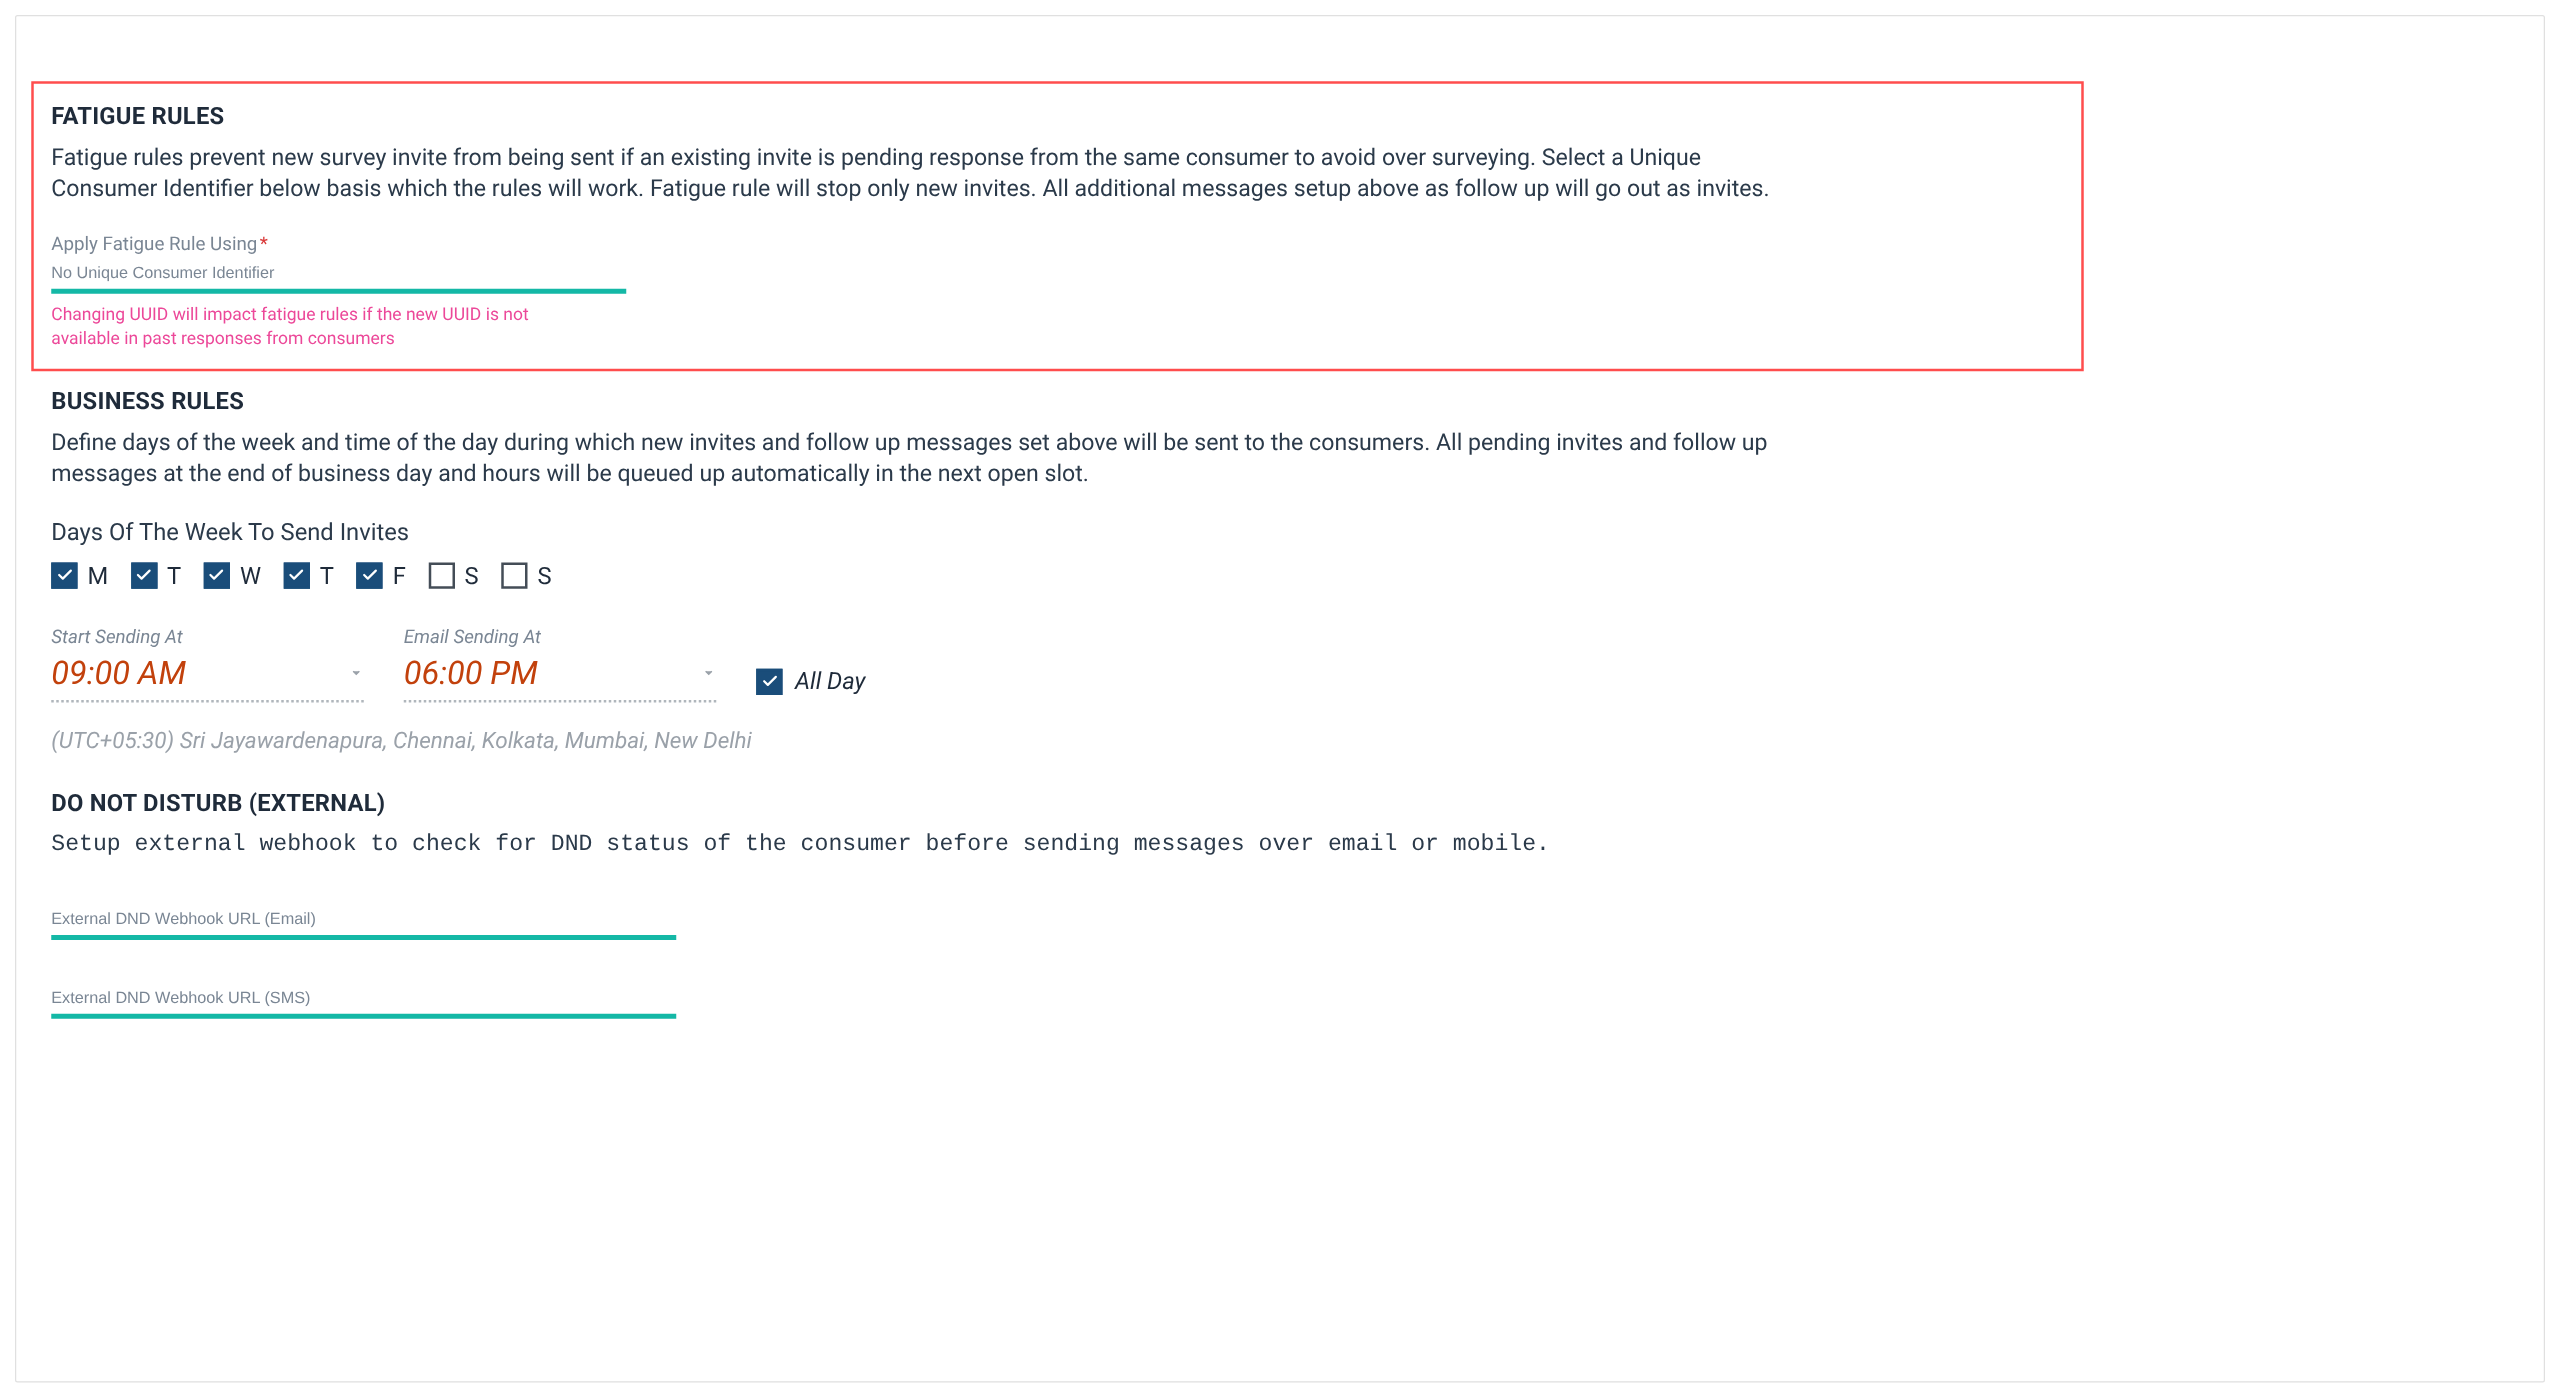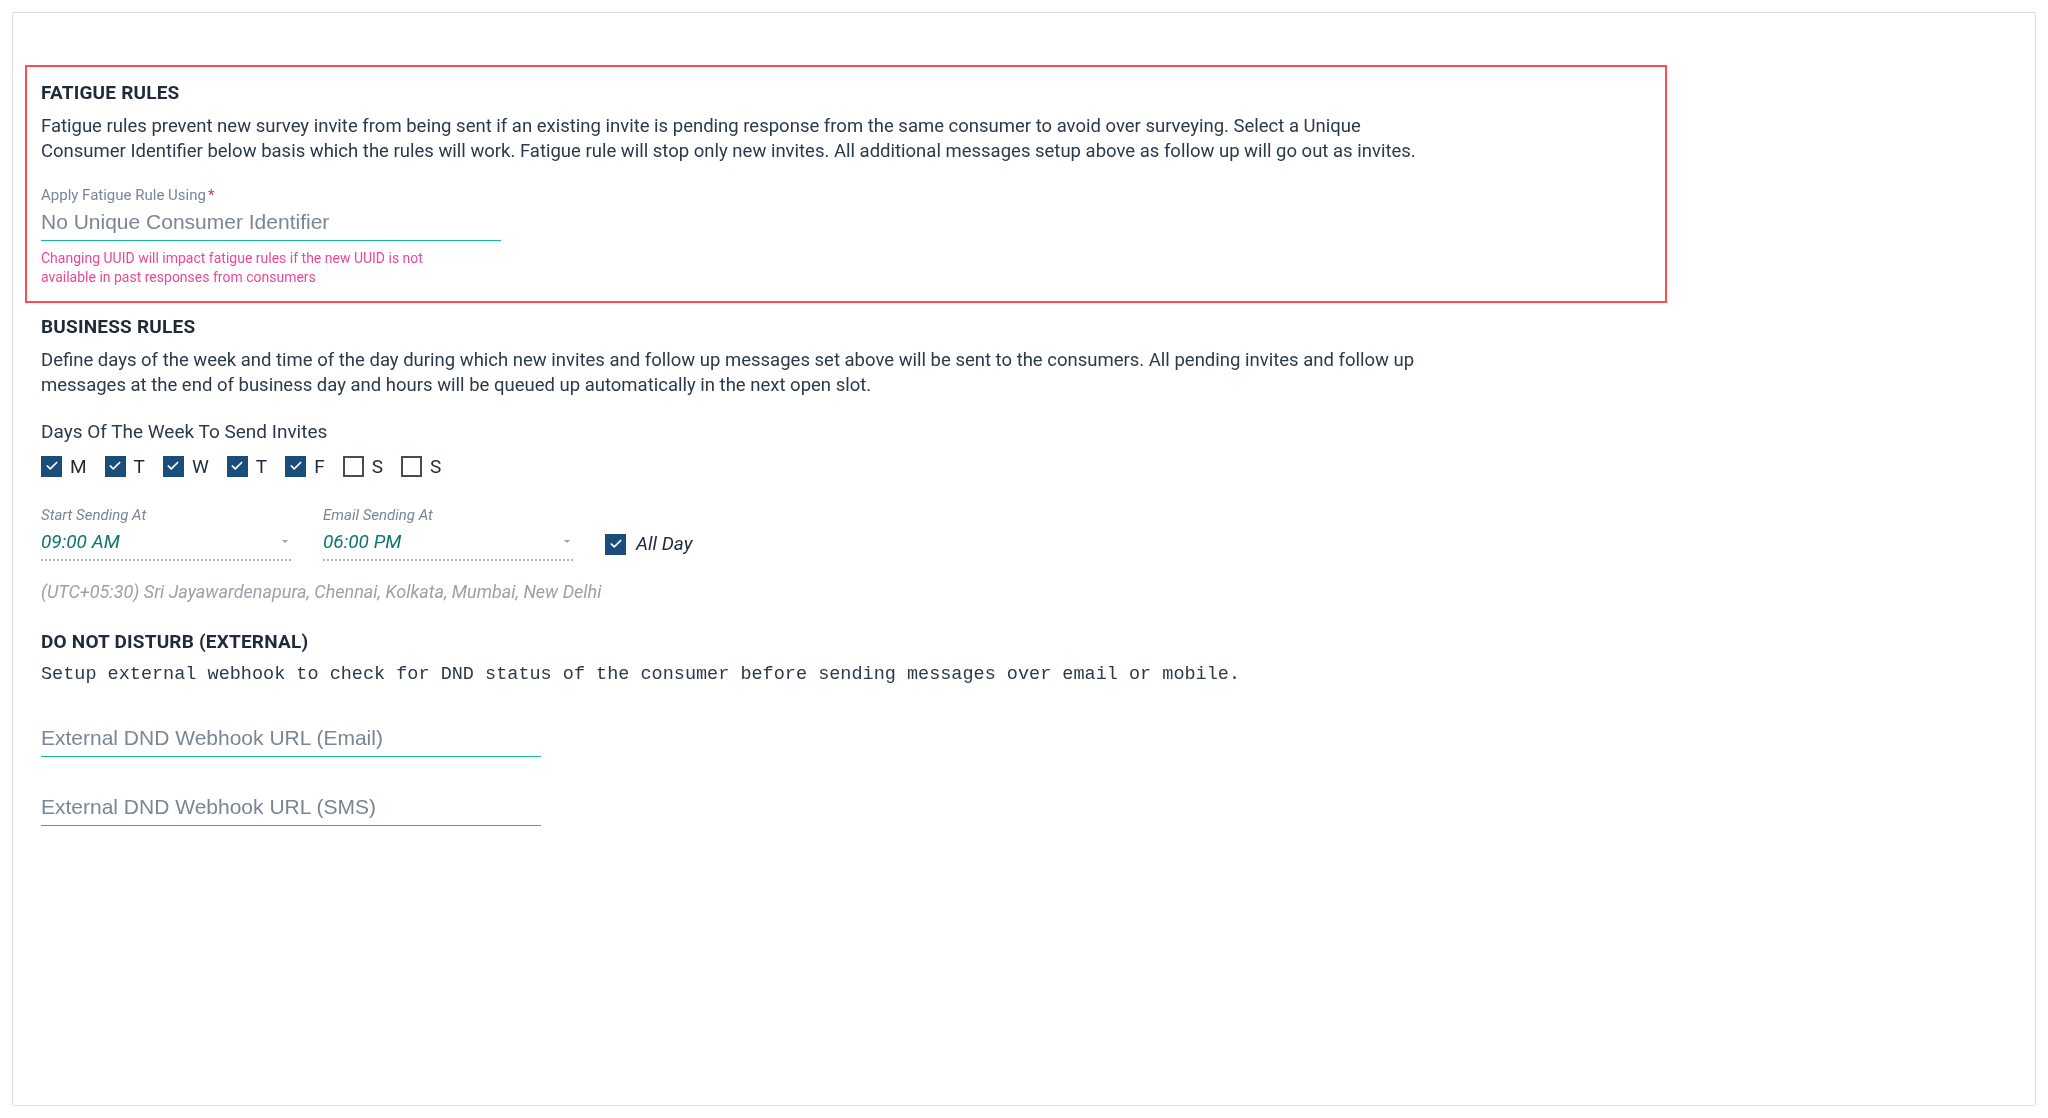--- a/index.html
+++ b/index.html
@@ -50,22 +50,22 @@
       color: #7a8694;
       margin-bottom: 2px;
       display: block;
     }
     .required {
       color: #d93939;
       margin-left: 2px;
     }
     .text-input {
       border: none;
-      border-bottom: 1px solid #14b8a6;
-      font-size: 21px;
+      border-bottom: 4px solid #14b8a6;
+      font-size: 13px;
       color: #404040;
       padding: 4px 0 6px 0;
       width: 460px;
       outline: none;
       background: transparent;
     }
     .text-input::placeholder {
       color: #7a8694;
     }
     .helper-text {
@@ -139,22 +139,22 @@
     }
     .time-select {
       display: flex;
       align-items: center;
       justify-content: space-between;
       border-bottom: 2px dotted #b0b6bc;
       padding: 2px 0 6px 0;
       cursor: pointer;
     }
     .time-value {
-      font-size: 19px;
-      color: #0f766e;
+      font-size: 26px;
+      color: #c2410c;
     }
     .dropdown-arrow {
       color: #9aa1a9;
     }
     .allday-item {
       display: flex;
       align-items: flex-end;
       gap: 10px;
       padding-bottom: 6px;
     }

